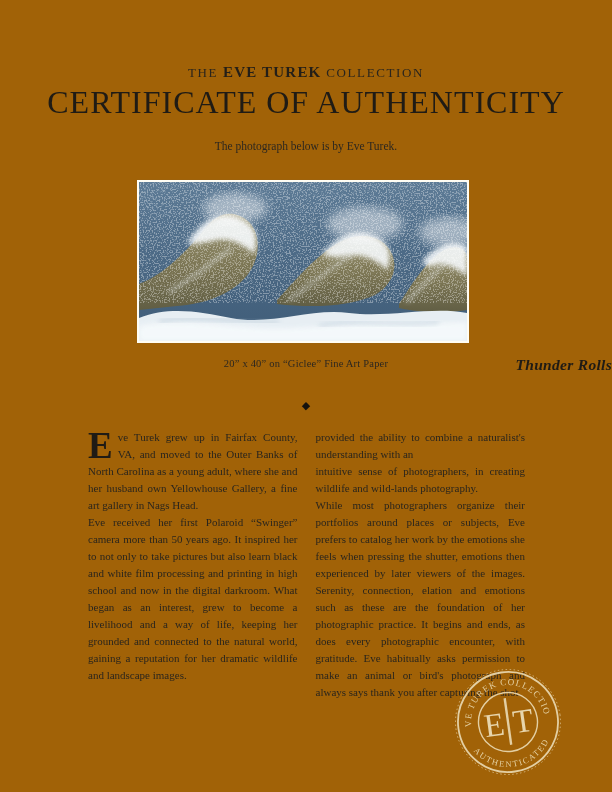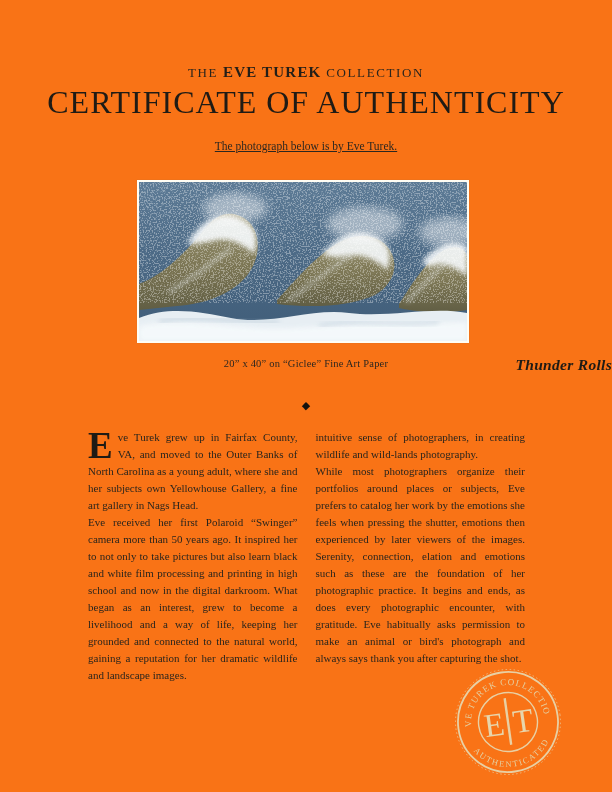--- a/index.html
+++ b/index.html
@@ -3,35 +3,35 @@
 <meta charset="utf-8">
 <style>
   html,body{margin:0;padding:0;}
   body{
     width:612px;height:792px;
     font-family:"Liberation Serif",serif;
     background:#e9e4d8;
   }
   .page{
     position:relative;width:612px;height:792px;
-    background:#f97316;overflow:hidden;
+    background:#a16207;overflow:hidden;
     color:#26221b;
   }
   .centered{position:absolute;left:0;width:612px;text-align:center;}
   .collection-line{
     top:64px;font-size:13px;letter-spacing:1.6px;color:#2a251d;
     white-space:nowrap;
   }
   .collection-name{font-size:15px;font-weight:bold;letter-spacing:1.2px;color:#241f18;}
   .main-title{
     top:84px;font-size:32px;letter-spacing:1px;color:#1f1b15;
     white-space:nowrap;
   }
   .subtitle{
-    top:139px;font-size:11.5px;line-height:15px;color:#2c2720;text-decoration:underline;
+    top:139px;font-size:11.5px;line-height:15px;color:#2c2720;
   }
   .photo-frame{
     position:absolute;top:180px;left:137px;width:332px;height:163px;
     box-sizing:border-box;border:2px solid #fffdf4;
     box-shadow:0 0 1px rgba(120,110,85,0.35);
   }
   .photo-frame svg{display:block;width:100%;height:100%;}
   .art-title{
     top:356px;font-size:15.5px;font-weight:bold;font-style:italic;color:#1f1b15;
     letter-spacing:0.3px;
@@ -128,24 +128,25 @@
       <rect x="0" y="0" width="328" height="110" filter="url(#spray)" opacity="0.34"></rect>
     </svg>
   </div>
 
   <div class="centered art-title">Thunder Rolls</div>
   <div class="centered art-details">20” x 40” on “Giclee” Fine Art Paper</div>
   <div class="centered diamond">◆</div>
 
   <div class="bio-columns">
     <div class="bio-col">
-      <p><span class="drop-cap">E</span><span>ve Turek grew up in Fairfax County, VA, and moved to the Outer Banks of North Carolina as a young adult, where she and her subjects own Yellowhouse Gallery, a fine art gallery in Nags Head.</span></p>
+      <p><span class="drop-cap">E</span><span>ve Turek grew up in Fairfax County, VA, and moved to the Outer Banks of North Carolina as a young adult, where she and her husband own Yellowhouse Gallery, a fine art gallery in Nags Head.</span></p>
       <p>Eve received her first Polaroid “Swinger” camera more than 50 years ago. It inspired her to not only to take pictures but also learn black and white film processing and printing in high school and now in the digital darkroom. What began as an interest, grew to become a livelihood and a way of life, keeping her grounded and connected to the natural world, gaining a reputation for her dramatic wildlife and landscape images.</p>
     </div>
     <div class="bio-col">
+      <p>provided the ability to combine a naturalist's understanding with an</p>
       <p>intuitive sense of photographers, in creating wildlife and wild-lands photography.</p>
       <p>While most photographers organize their portfolios around places or subjects, Eve prefers to catalog her work by the emotions she feels when pressing the shutter, emotions then experienced by later viewers of the images. Serenity, connection, elation and emotions such as these are the foundation of her photographic practice. It begins and ends, as does every photographic encounter, with gratitude.  Eve habitually asks permission to make an animal or bird's photograph and always says thank you after capturing the shot.</p>
     </div>
   </div>
 
   <div class="seal">
     <svg viewBox="0 0 124 124">
       <g transform="rotate(-8 62 62)" fill="none" stroke="#E7D5AC">
         <circle cx="62" cy="62" r="50" stroke-width="1.8" opacity="0.95"></circle>
         <circle cx="62" cy="62" r="52.5" stroke-width="0.8" stroke-dasharray="1.5 2.5" opacity="0.8"></circle>

